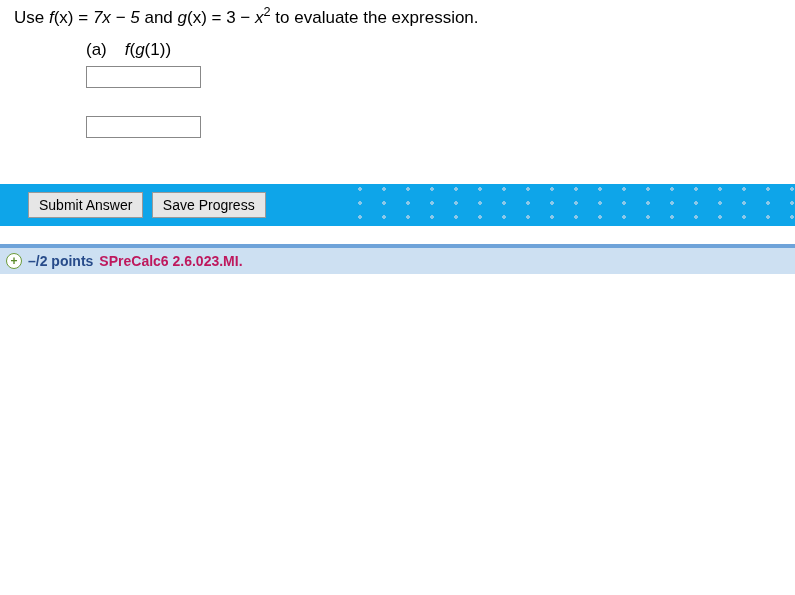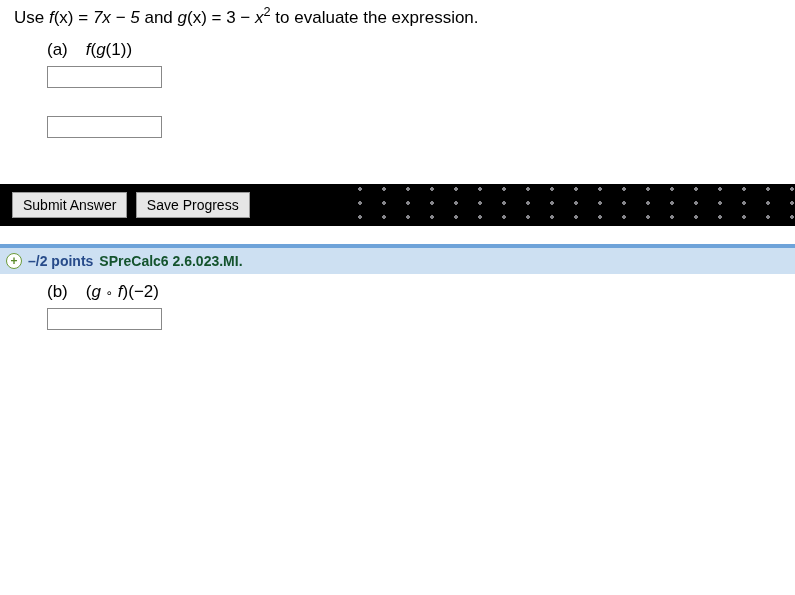--- a/index.html
+++ b/index.html
@@ -11,38 +11,38 @@
     background: #fff;
     width: 795px;
   }
   .question-body {
     padding: 8px 14px 18px 14px;
   }
   .prompt {
     margin: 0 0 12px 0;
     font-size: 17px;
   }
-  .parts { margin-left: 33px; }
+  .parts { margin-left: 72px; }
   .part { margin-bottom: 28px; }
   .part-label {
     margin-bottom: 6px;
     font-size: 17px;
   }
   .part-label .pl { display:inline-block; width: 34px; }
   .answer-input {
     width: 115px;
     height: 22px;
     border: 1px solid #888;
     padding: 1px 3px;
     font-size: 14px;
     box-sizing: border-box;
   }
   .button-bar {
-    padding: 8px 12px;
-    background: #000000;
+    padding: 8px 28px;
+    background: #0ea5e9;
     position: relative;
   }
   .button-bar::before {
     content:"";
     position:absolute;
     right:0; top:0; bottom:0;
     width: 440px;
     background-image: radial-gradient(circle at 5px 5px, #e0e0e8 2px, transparent 2px);
     background-size: 24px 14px;
     pointer-events:none;
@@ -76,21 +76,21 @@
     background:#fff;
     display:inline-flex;
     align-items:center;
     justify-content:center;
     color:#5a8a2b;
     font-size:12px;
     line-height:1;
     font-weight:bold;
   }
   .points { color:#274b8a; font-weight:bold; }
-  .ref { color:#14532d; font-weight:bold; }
+  .ref { color:#be185d; font-weight:bold; }
   sup { font-size: 0.75em; vertical-align: super; line-height:0; }
   .fi { font-style: italic; }
   .circ { font-size: 12px; vertical-align: middle; }
 </style>
 </head>
 <body>
 
 <div class="question-body">
   <div class="prompt">
     <span>Use  </span><span class="fi">f</span><span>(x)</span><span> = </span><span class="fi"><span>7x − 5</span></span><span>  and  </span><span class="fi">g</span><span>(x)</span><span> = </span><span>3 − </span><span class="fi">x</span><sup>2</sup><span>  to evaluate the expression.</span>
@@ -115,21 +115,14 @@
 </div>
 
 <div class="question-header">
   <span class="plus-icon">+</span>
   <span class="points">–/2 points</span>
   <span class="ref">SPreCalc6 2.6.023.MI.</span>
 </div>
 
 <div class="question-body">
   <div class="parts">
-    <div class="part">
-      <div class="part-label">
-        <span class="pl">(b)</span>
-        <span>(</span><span class="fi">g</span> <span class="circ">∘</span> <span class="fi">f</span><span>)</span><span>(−2)</span>
-      </div>
-      <input class="answer-input" type="text" value="" style="">
-    </div>
   </div>
 </div>
 
 </body></html>

